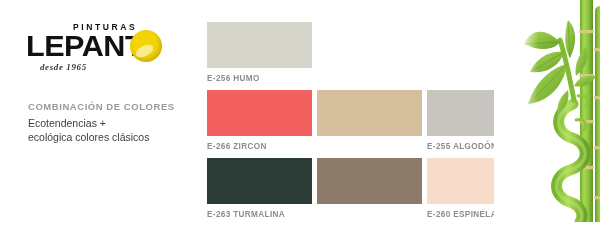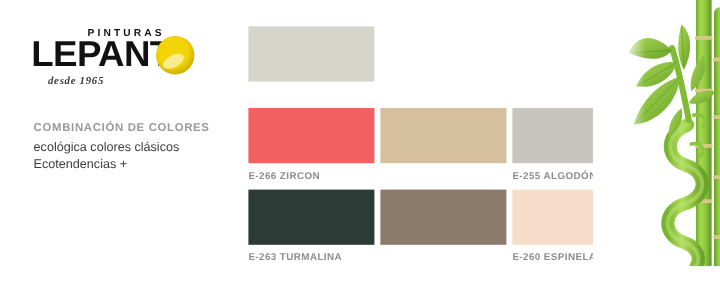--- a/index.html
+++ b/index.html
@@ -200,30 +200,31 @@
       <div id="logo-pinturas">PINTURAS</div>
       <div id="logo-wordmark">LEPANT</div>
       <div id="logo-dot">
         <div id="logo-dot-inner"></div>
       </div>
       <div id="logo-desde">desde 1965</div>
     </div>
 
     <div id="caption-block">
       <div id="caption-heading">COMBINACIÓN DE COLORES</div>
+      <div class="caption-line">Ecotendencias +</div>
       <div class="caption-line">ecológica colores clásicos</div>
-      <div class="caption-line">Ecotendencias +</div>
     </div>
 
   </div>
 
   <div id="swatch-grid">
       <div class="swatch-row" style="top: 0px;">
         <div class="swatch-cell" style="left: 0px;">
           <div class="swatch-chip" style="background: rgb(213, 213, 204);"></div>
+          <div class="swatch-label">E-256 HUMO</div>
         </div>
       </div>
       <div class="swatch-row" style="top: 68px;">
         <div class="swatch-cell" style="left: 0px;">
           <div class="swatch-chip" style="background: rgb(242, 96, 96);"></div>
           <div class="swatch-label">E-266 ZIRCON</div>
         </div>
         <div class="swatch-cell" style="left: 110px;">
           <div class="swatch-chip" style="background: rgb(213, 191, 156);"></div>
         </div>

